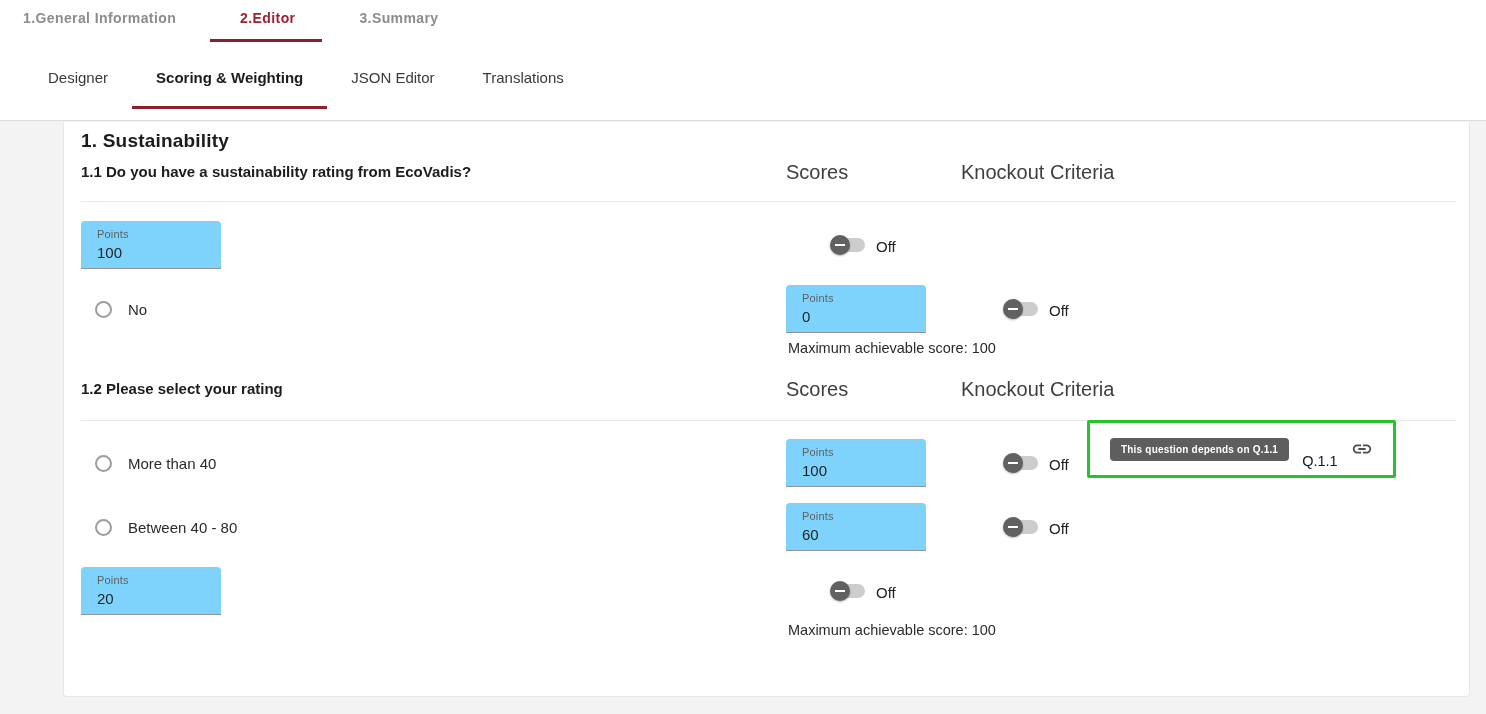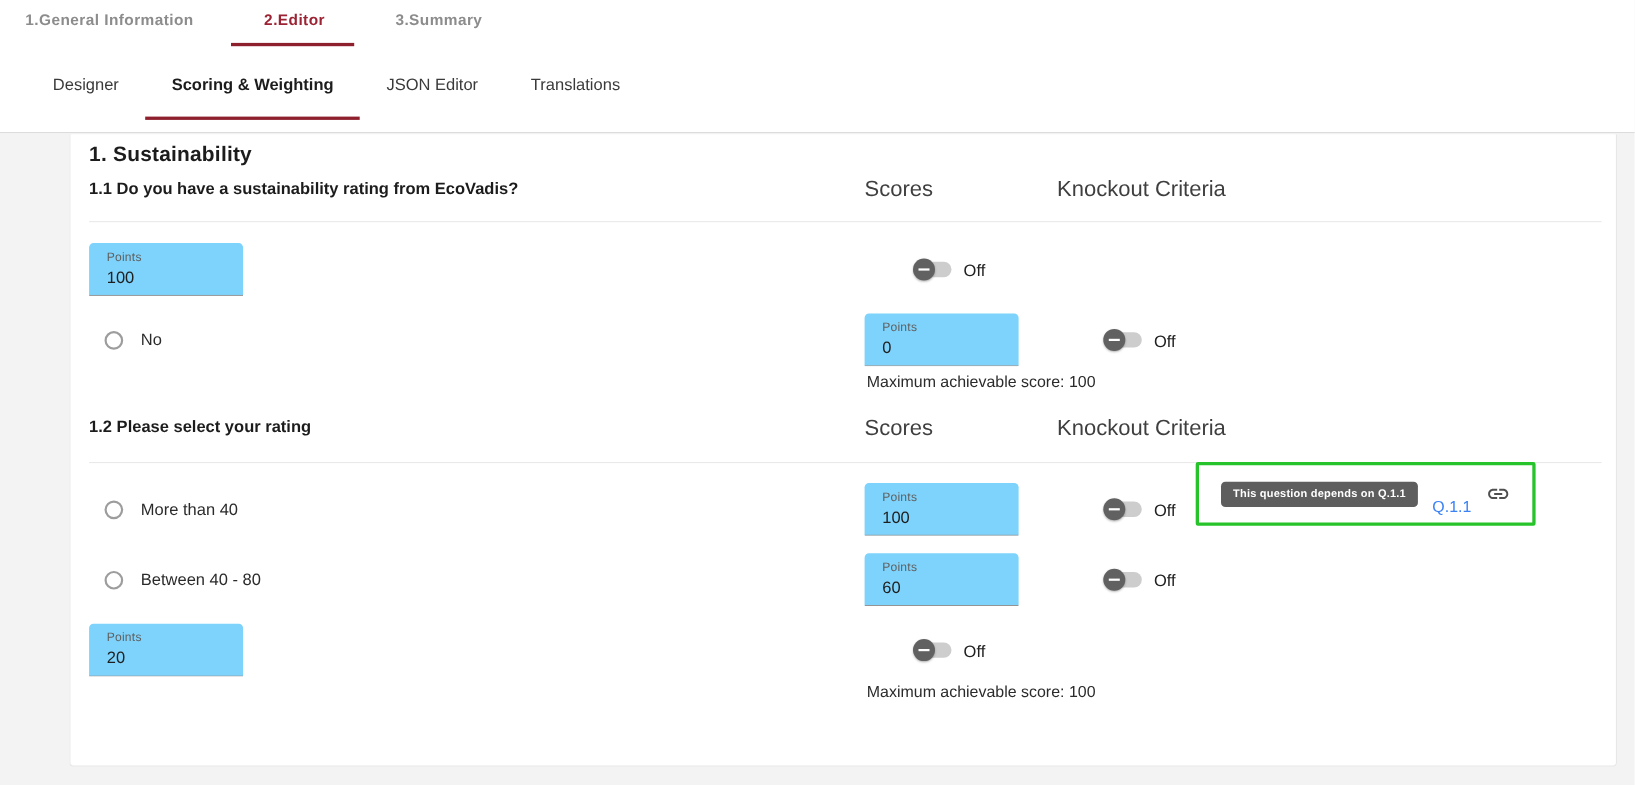--- a/index.html
+++ b/index.html
@@ -105,21 +105,21 @@
   .dep-box {
     position:absolute; top:64px; left:1006px; width:309px; height:58px;
     border:3px solid #27c32b; border-radius:2px; background:#fff;
     display:flex; align-items:center; gap:13px; padding-left:20px;
     z-index:2;
   }
   .dep-tooltip {
     background:#5e5e5e; color:#fff; font-size:10px; font-weight:bold;
     padding:6px 11px; border-radius:4px; white-space:nowrap; letter-spacing:0.2px;
   }
-  .dep-ref { font-size:14.5px; color:#3b82f6;margin-top:24px; }
+  .dep-ref { font-size:14.5px; color:#0f172a;margin-top:24px; }
   .dep-link-icon { display:flex; align-items:center; cursor:pointer; }
 </style>
 </head>
 <body>
 
 <div class="topbar">
   <div class="wizard-row">
     <div class="wizard-step">1.General Information</div>
     <div class="wizard-step active">2.Editor</div>
     <div class="wizard-step">3.Summary</div>

